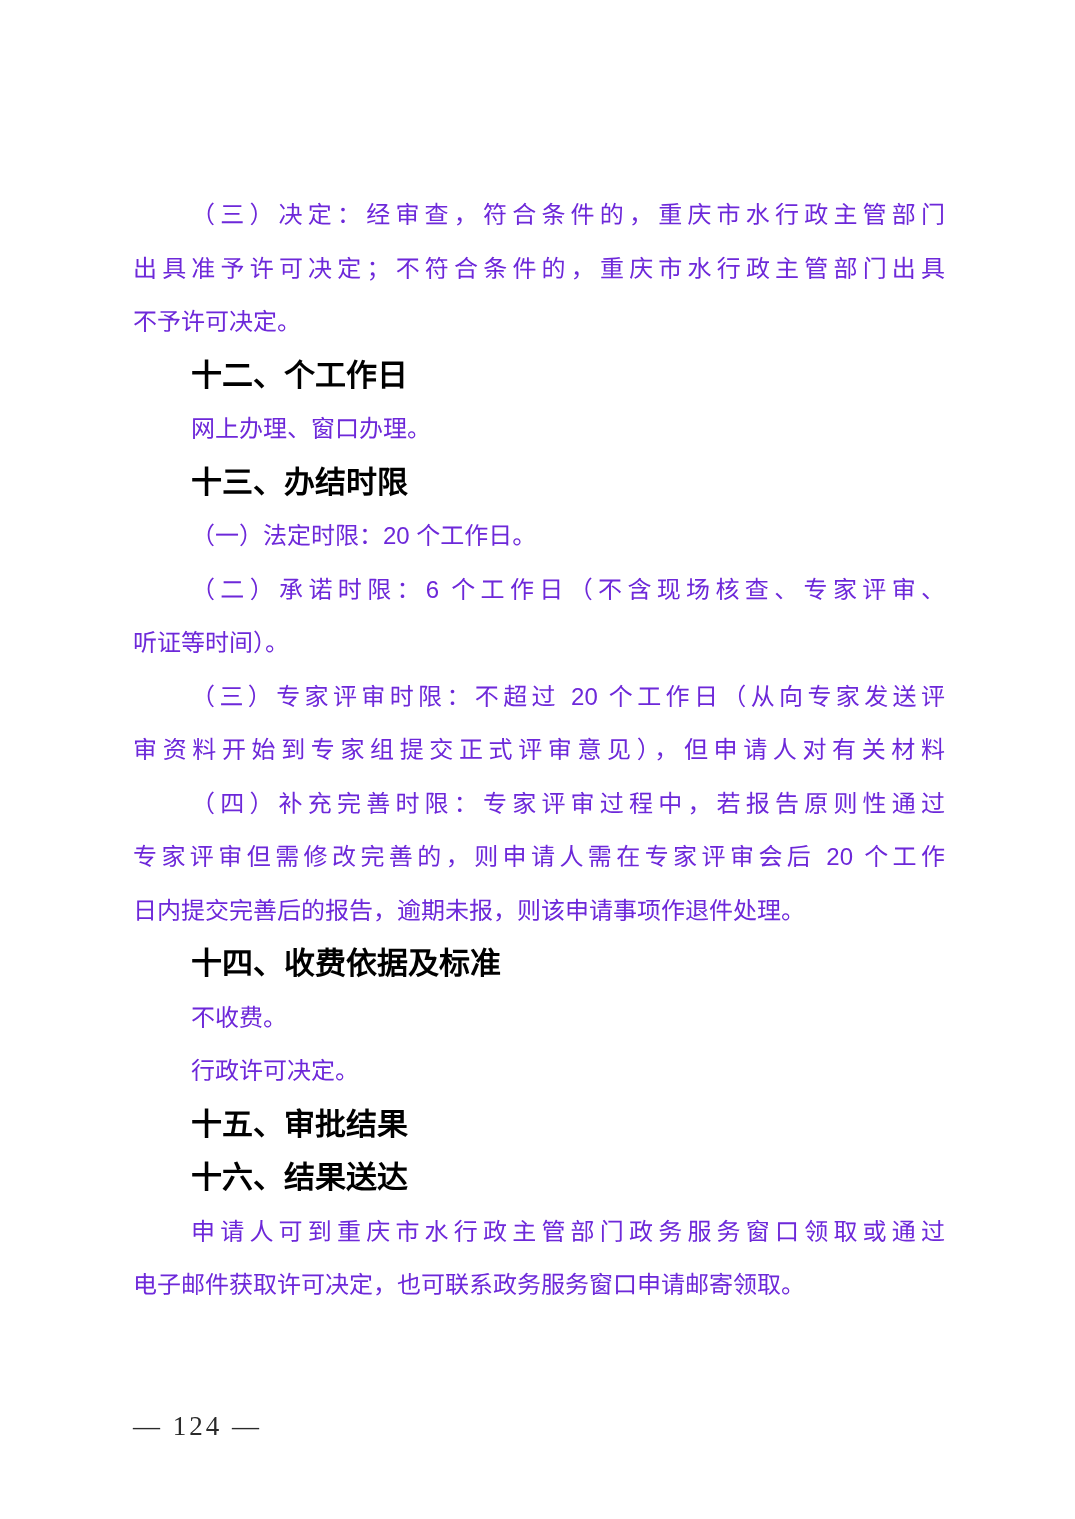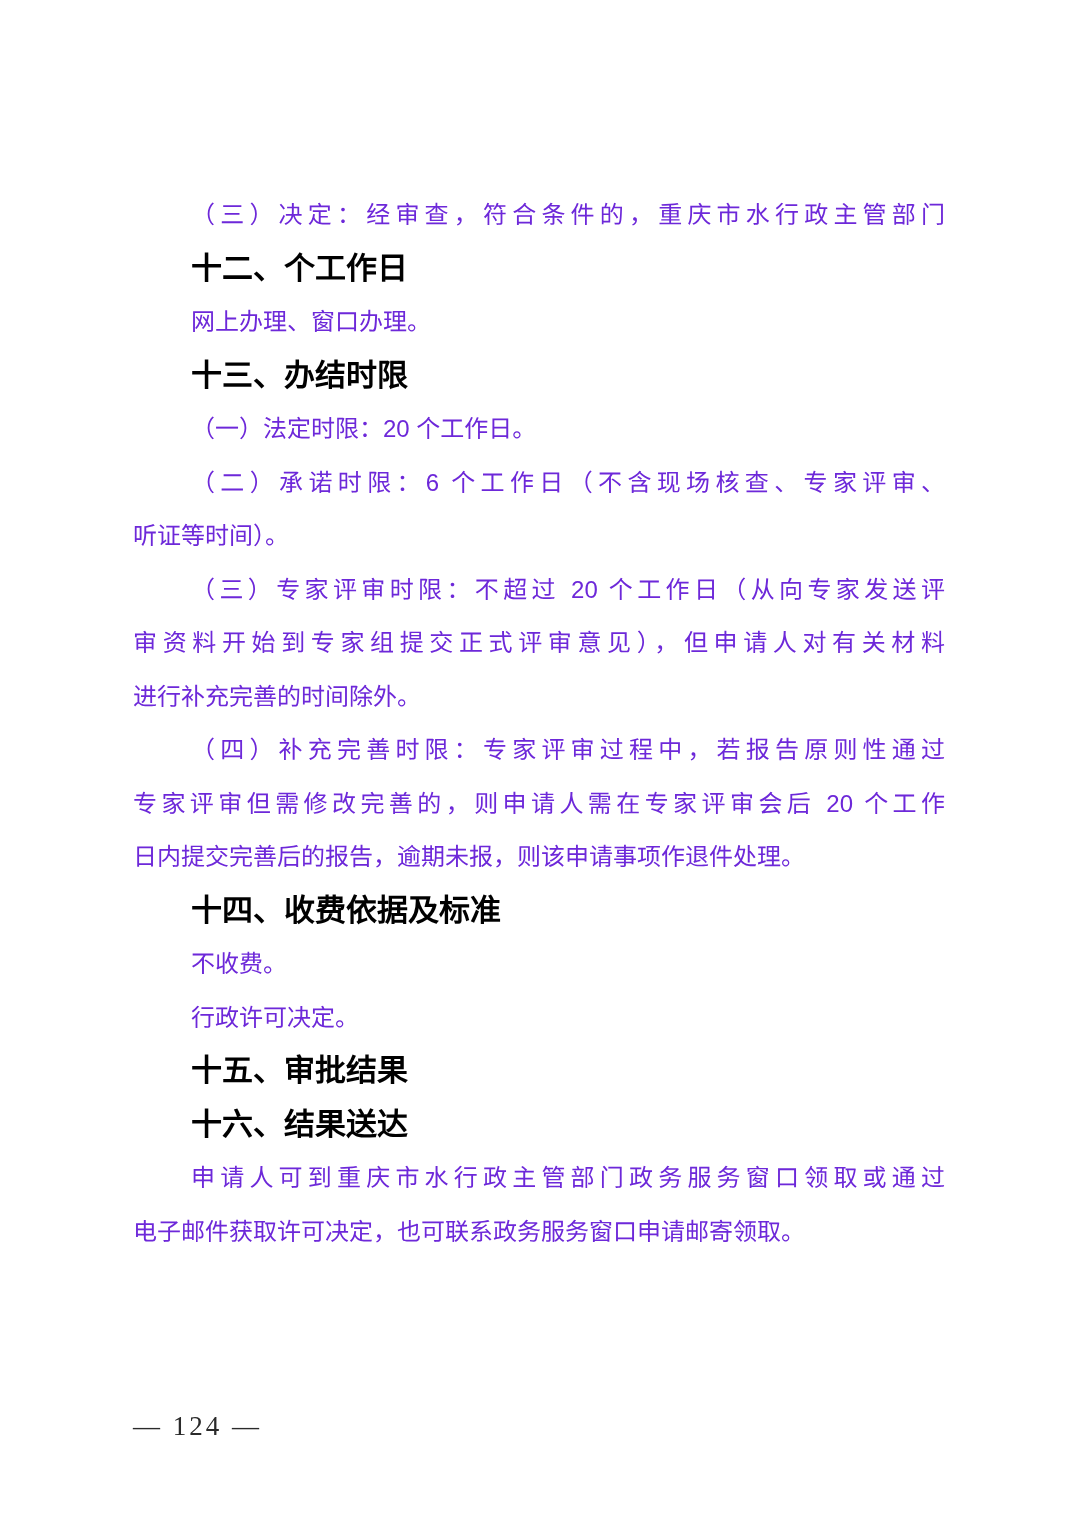--- a/index.html
+++ b/index.html
@@ -52,39 +52,40 @@
   }
 </style>
 </head>
 <body>
 
 <div class="page">
   <div class="text-block">
 
     <div>
       <div class="line indent fill">（三）决定：经审查，符合条件的，重庆市水行政主管部门</div>
+      <div class="line fill">出具准予许可决定；不符合条件的，重庆市水行政主管部门出具</div>
+      <div class="line">不予许可决定。</div>
     </div>
 
     <div class="line heading indent">十二、个工作日</div>
 
     <div class="line indent">网上办理、窗口办理。</div>
 
     <div class="line heading indent">十三、办结时限</div>
 
     <div class="line indent">（一）法定时限：20 个工作日。</div>
 
     <div>
       <div class="line indent fill">（二）承诺时限：6 个工作日（不含现场核查、专家评审、</div>
       <div class="line">听证等时间）。</div>
     </div>
 
     <div>
       <div class="line indent fill">（三）专家评审时限：不超过 20 个工作日（从向专家发送评</div>
       <div class="line fill">审资料开始到专家组提交正式评审意见），但申请人对有关材料</div>
-      <div class="line">进行补充完善的时间除外。</div>
     </div>
 
     <div>
       <div class="line indent fill">（四）补充完善时限：专家评审过程中，若报告原则性通过</div>
       <div class="line fill">专家评审但需修改完善的，则申请人需在专家评审会后 20 个工作</div>
       <div class="line">日内提交完善后的报告，逾期未报，则该申请事项作退件处理。</div>
     </div>
 
     <div class="line heading indent">十四、收费依据及标准</div>
 

